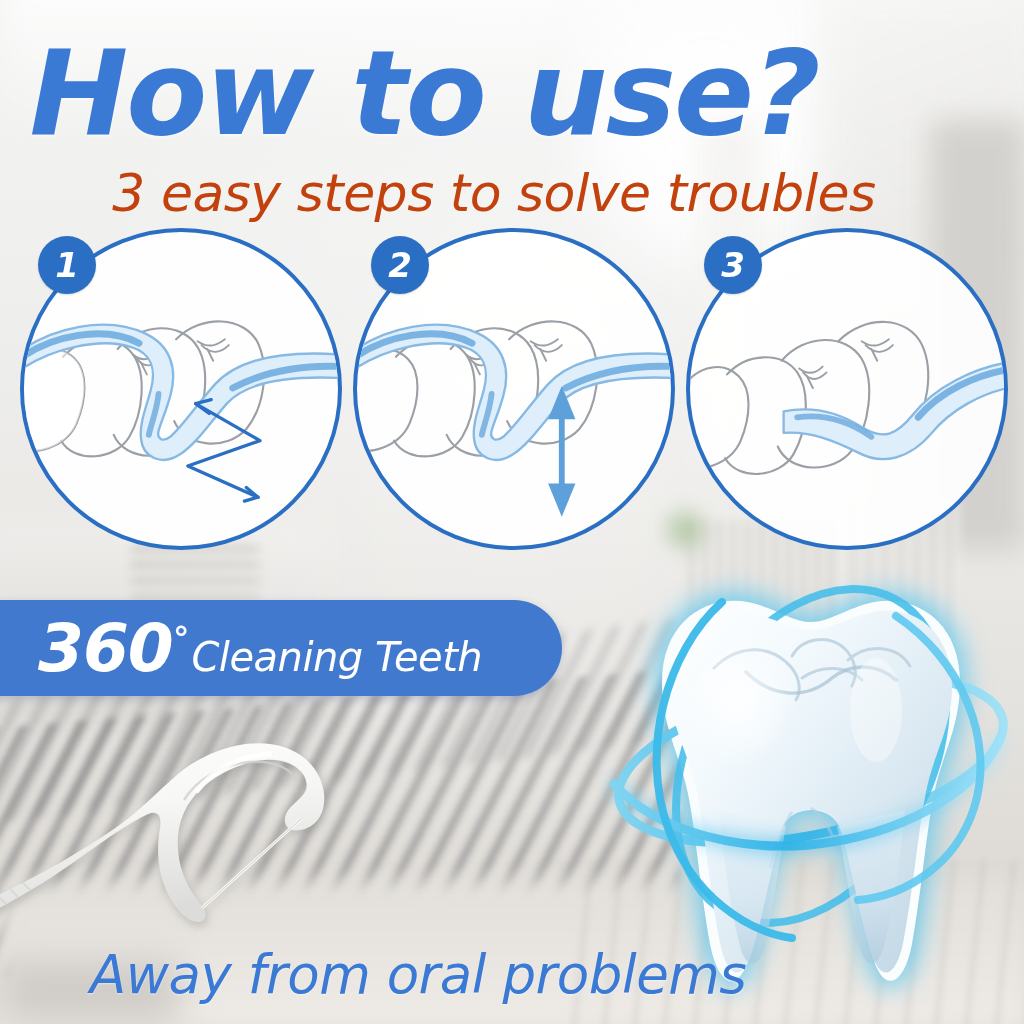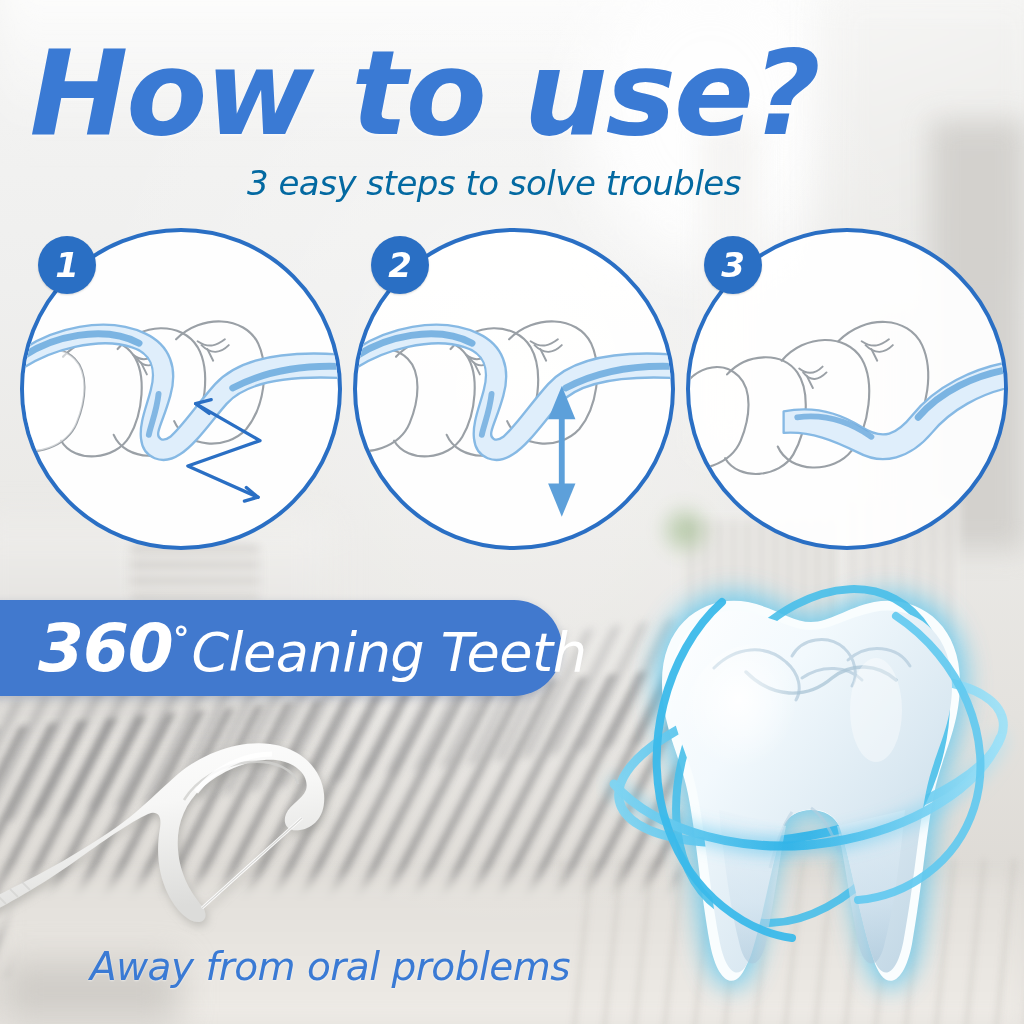--- a/index.html
+++ b/index.html
@@ -75,21 +75,21 @@
   
   .title{
     position:absolute;left:0;top:34px;width:848px;text-align:center;
     font-size:118px;line-height:1;font-weight:bold;font-style:italic;
     color:#3a7ad4;letter-spacing:-2px;
     font-family:"DejaVu Sans", sans-serif;
     text-shadow:0 2px 3px rgba(255,255,255,.55);
   }
   .subtitle{
     position:absolute;left:0;top:163px;width:988px;text-align:center;
-    font-size:34px;font-style:italic;color:#0369a1;
+    font-size:52px;font-style:italic;color:#c2410c;
     font-family:"DejaVu Sans", sans-serif;letter-spacing:-.5px;
   }
 
   
   .steps{position:absolute;left:0;top:0;width:1024px;height:1024px;}
   .step{position:absolute;top:228px;width:322px;height:322px;}
   .step.s1{left:20px;}
   .step.s2{left:353px;}
   .step.s3{left:686px;}
   .step-disc{
@@ -115,36 +115,36 @@
     box-shadow:0 3px 8px rgba(30,60,120,.22);
     display:flex;align-items:center;
   }
   .banner-inner{margin-left:64px;display:flex;align-items:baseline;color:#fff;white-space:nowrap;text-align:right;}
   .banner-360{
     font-size:66px;font-weight:bold;font-style:italic;letter-spacing:-1px;
     font-family:"DejaVu Sans", sans-serif;
   }
   .banner-deg{font-size:34px;font-weight:bold;font-style:italic;vertical-align:super;position:relative;top:-22px;}
   .banner-text{
-    font-size:54px;font-style:italic;margin-left:5px;letter-spacing:-.5px;
+    font-size:40px;font-style:italic;margin-left:5px;letter-spacing:-.5px;
     font-family:"DejaVu Sans", sans-serif;
   }
 
   
   .tooth-wrap{position:absolute;left:596px;top:560px;width:430px;height:464px;}
   .tooth-svg{position:absolute;inset:0;}
 
   
   .pick-wrap{position:absolute;left:-30px;top:700px;width:480px;height:250px;}
   .pick-svg{position:absolute;inset:0;}
 
   
   .caption{
     position:absolute;left:90px;top:944px;
-    font-size:39px;font-style:italic;color:#3a7ad4;letter-spacing:-.5px;
+    font-size:53px;font-style:italic;color:#3a7ad4;letter-spacing:-.5px;
     font-family:"DejaVu Sans", sans-serif;
     text-shadow:0 1px 2px rgba(255,255,255,.5);
   }
 </style>
 </head>
 <body>
 
 <div id="stage">
 
   <div class="bg">

